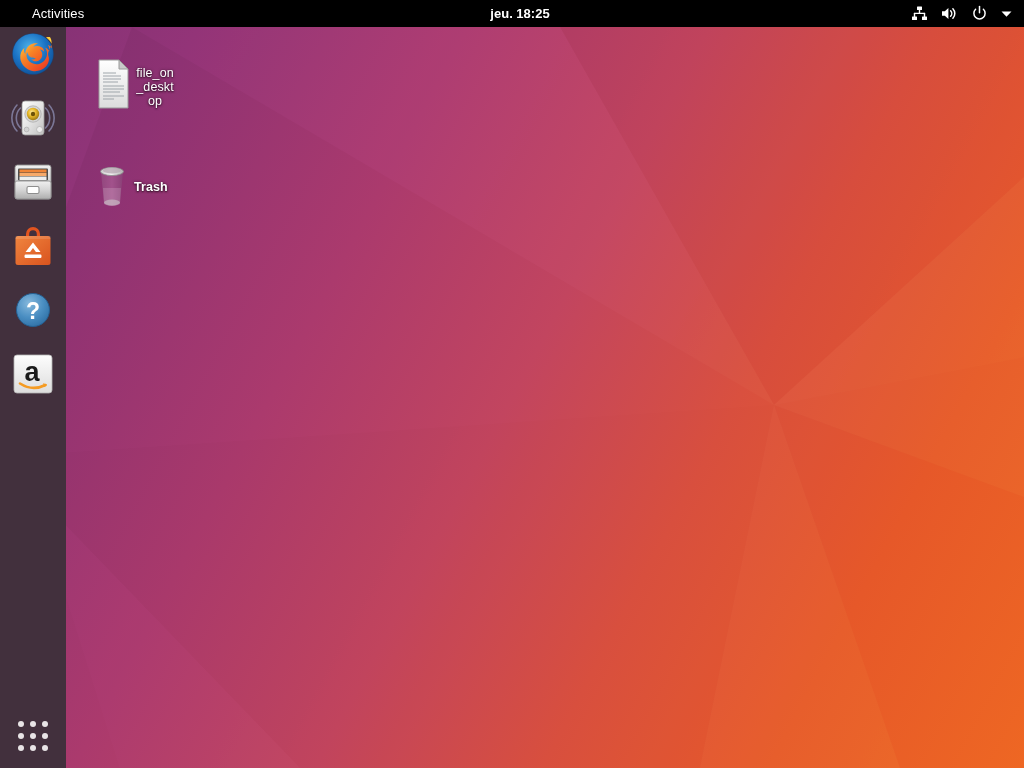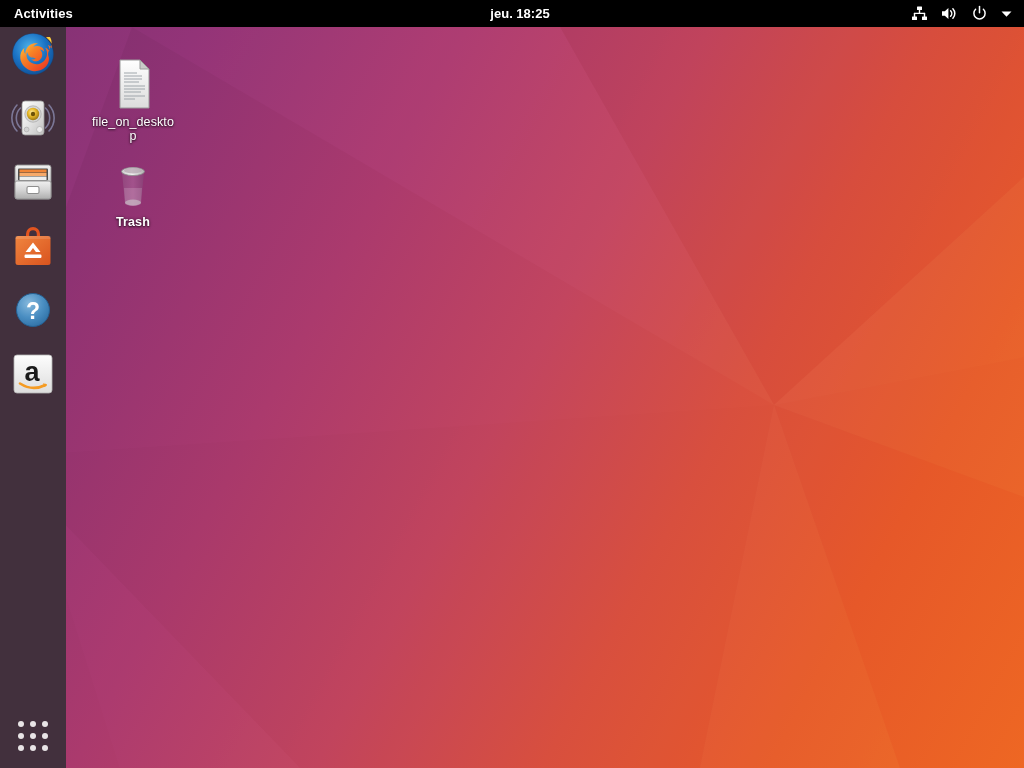--- a/index.html
+++ b/index.html
@@ -23,22 +23,22 @@
 
   
   #topbar {
     position:absolute; left:0; top:0; width:1024px; height:27px;
     background:#000; color:#fff;
     display:flex; align-items:center;
     font-size:13px; font-weight:bold;
     z-index:50;
   }
   #activities {
-    padding:0 10px 0 14px; height:27px; line-height:27px;
-    font-size:13px; font-weight:bold; color:#ffffff; cursor:pointer;
+    padding:0 10px 0 32px; height:27px; line-height:27px;
+    font-size:13px; font-weight:normal; color:#ffffff; cursor:pointer;
     letter-spacing:.1px;
   }
   #clock-area {
     position:absolute; left:16px; right:0; top:0; height:27px;
     display:flex; align-items:center; justify-content:center;
     pointer-events:none;
   }
   #clock {
     font-size:13px; font-weight:bold; color:#ffffff;
     pointer-events:auto; cursor:pointer; padding:0 8px;
@@ -73,21 +73,21 @@
   }
   .dotgrid { display:grid; grid-template-columns:repeat(3,6px);
     grid-template-rows:repeat(3,6px); gap:6px; }
   .dotgrid i { display:block; width:6px; height:6px; border-radius:50%;
     background:#e8e4e6; }
 
   
   #desktop-icons { position:absolute; left:66px; top:27px; right:0; bottom:0; z-index:20; }
   .desk-icon {
     position:absolute; width:86px; cursor:pointer;
-    display:flex; flex-direction:column; align-items:center;
+    display:flex; flex-direction:row; align-items:center;
   }
   .desk-icon .art { height:52px; display:flex; align-items:flex-end;
     justify-content:center; }
   .desk-icon .label {
     margin-top:5px; font-size:12.5px; color:#ffffff; text-align:center;
     line-height:14px; letter-spacing:.1px;
     text-shadow:0 1px 2px rgba(0,0,0,.65), 0 0 3px rgba(0,0,0,.5);
     word-break:break-word;
   }
 </style>

